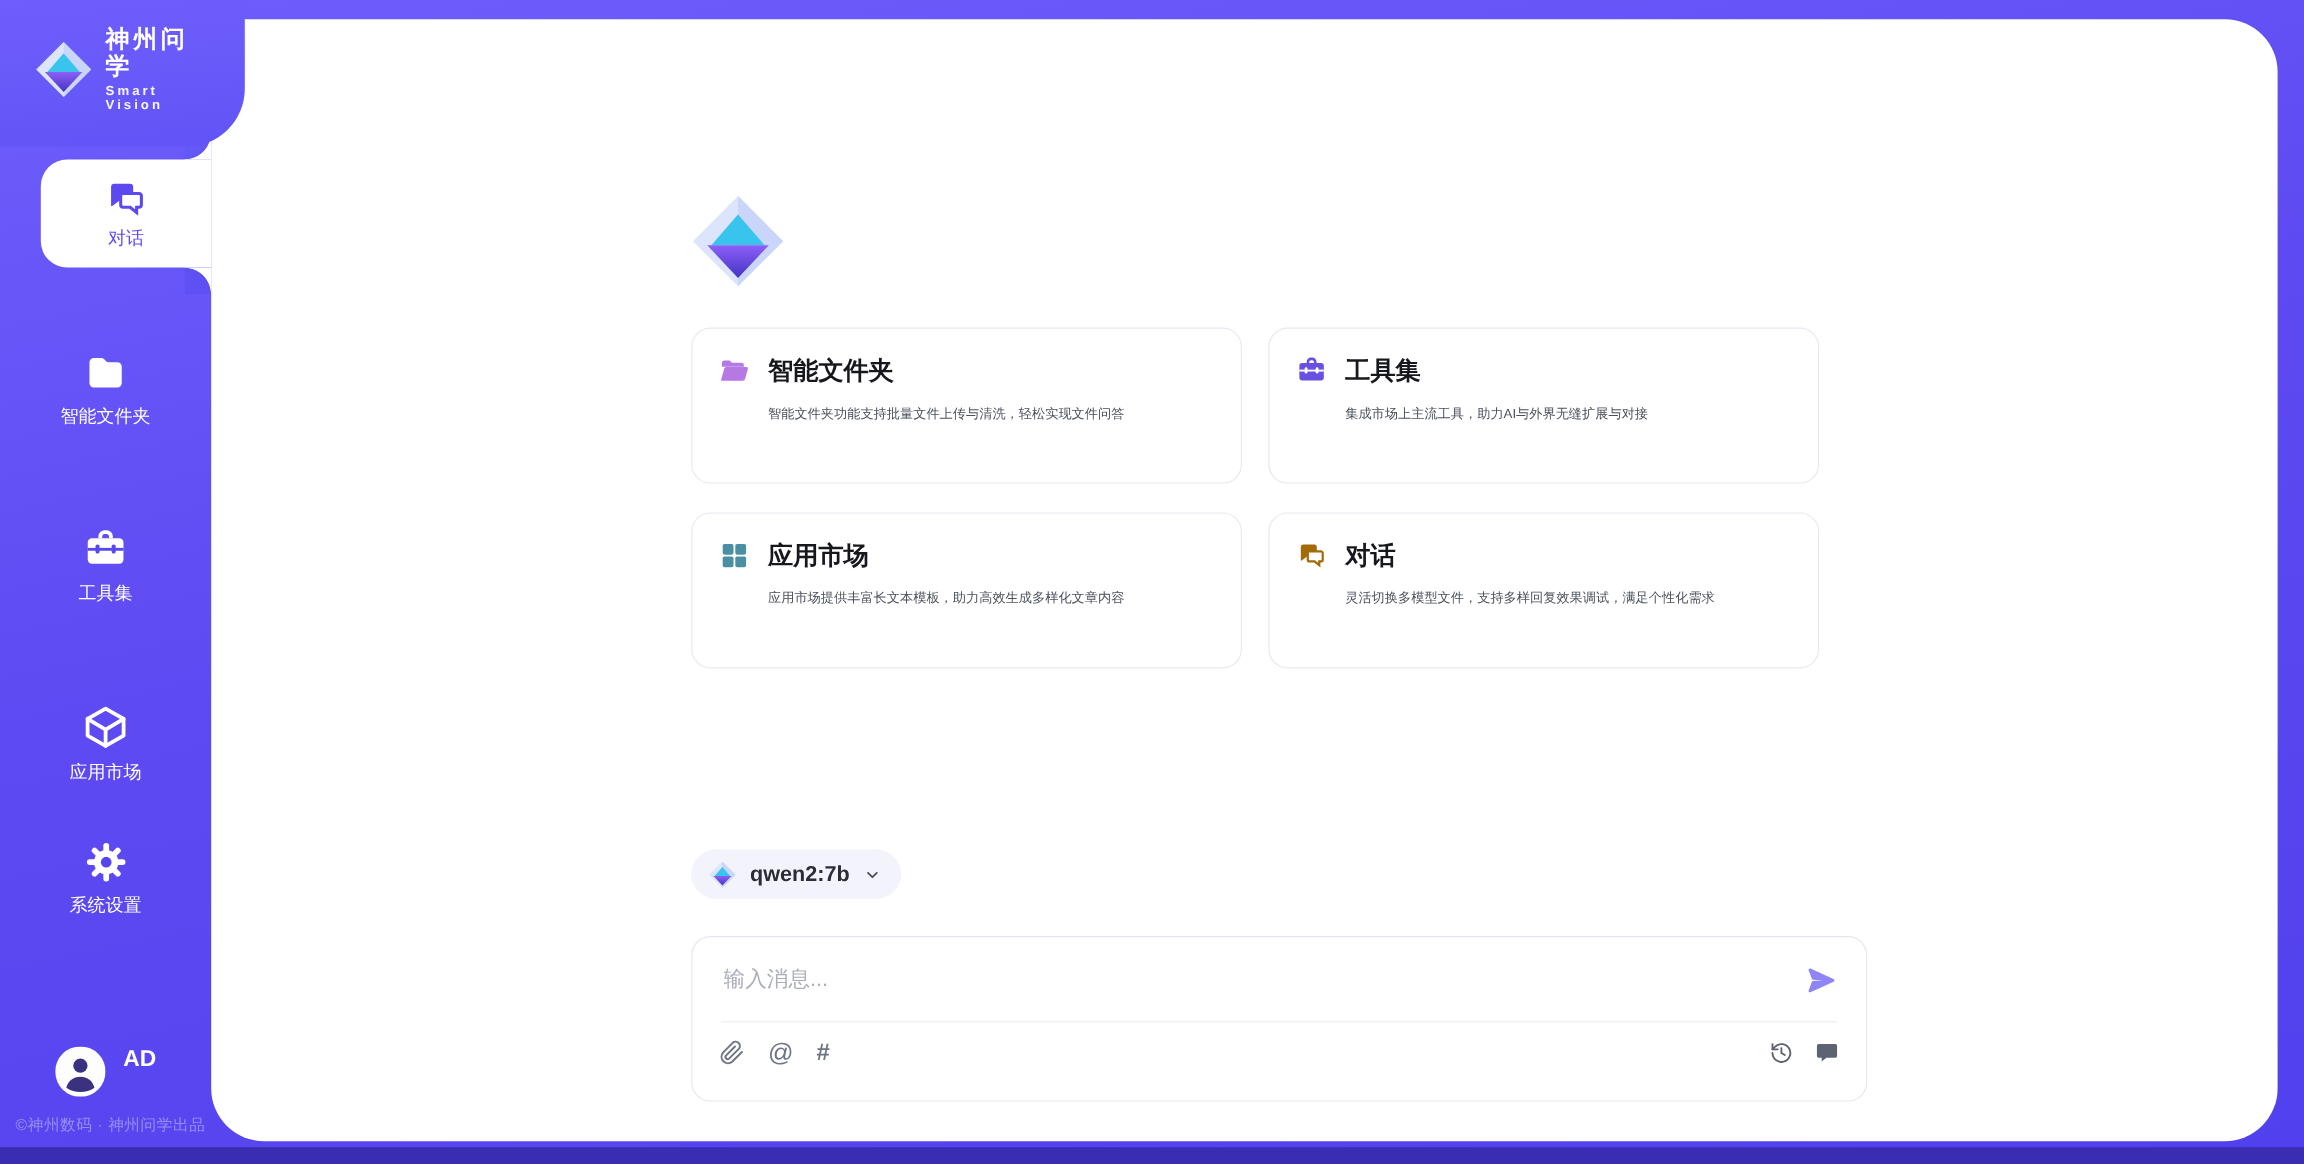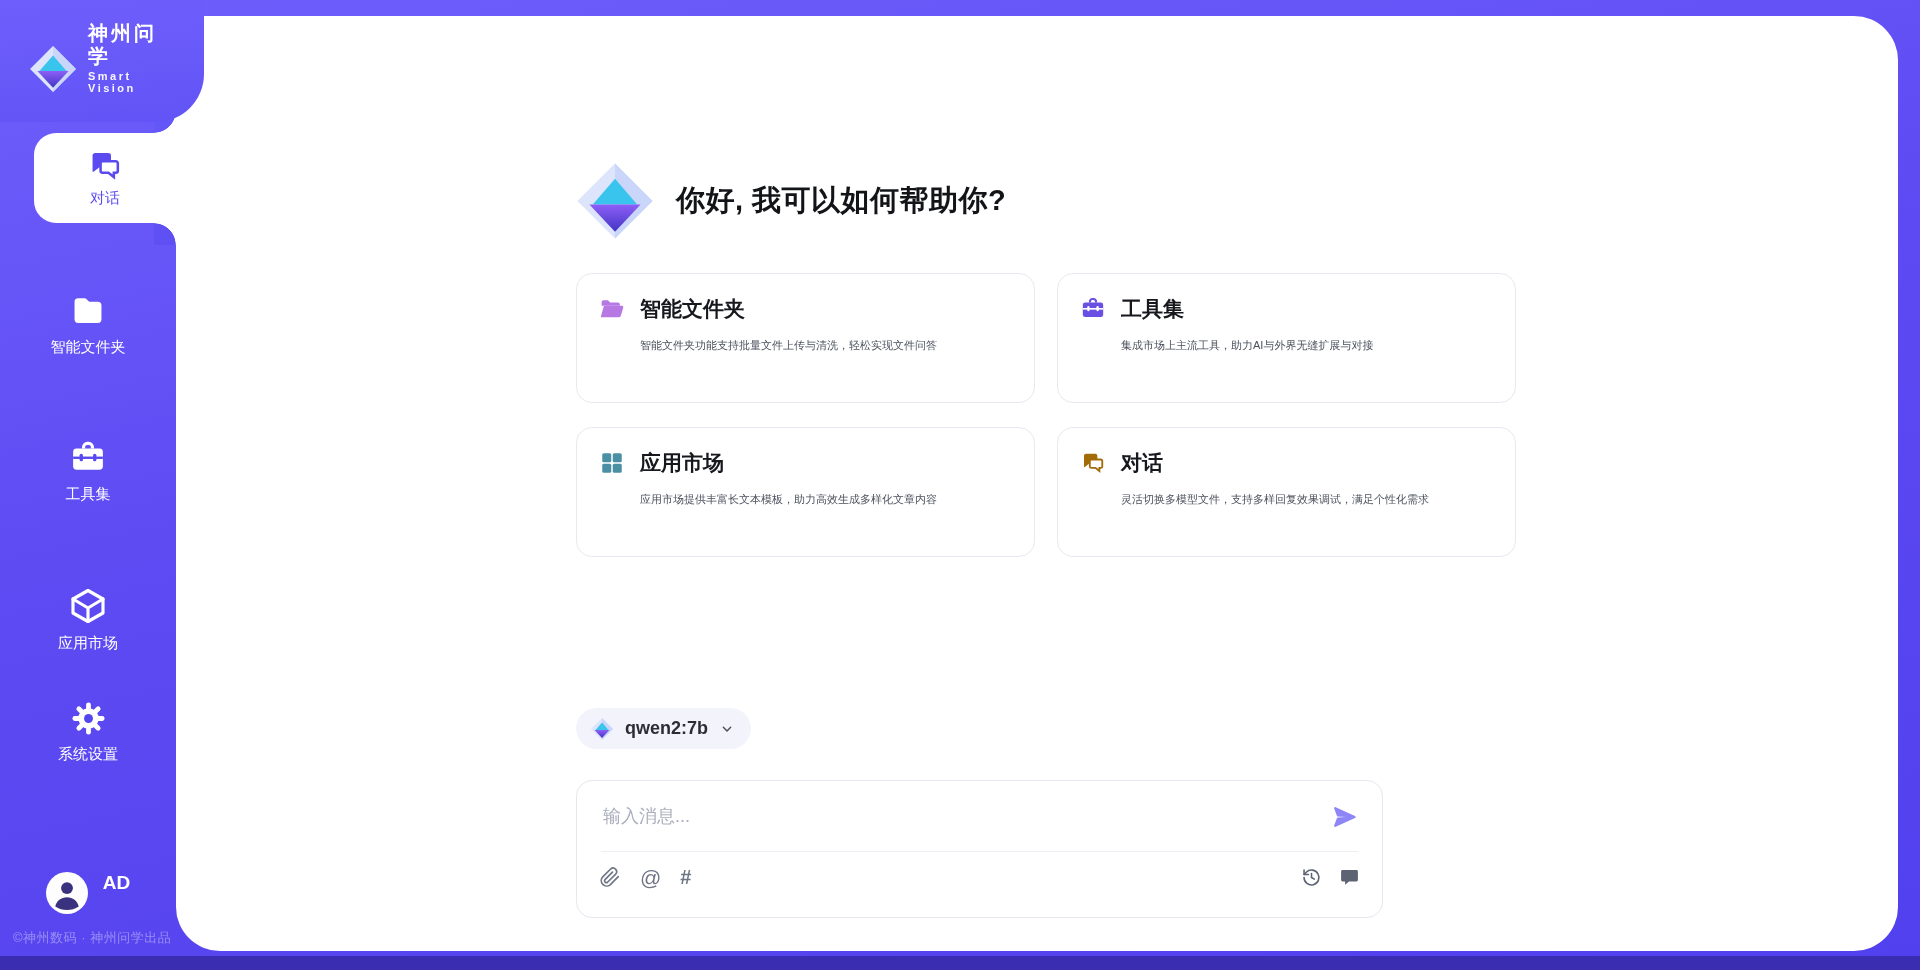--- a/index.html
+++ b/index.html
@@ -5,21 +5,21 @@
   * { box-sizing: border-box; }
   body { margin:0; font-family:"Liberation Sans","DejaVu Sans",sans-serif; }
   .stage { position:relative; width:1920px; height:970px; overflow:hidden;
            background:linear-gradient(168deg,#6e5ffc 0%,#5d4af2 45%,#5140ee 100%); }
   .bottom-strip { position:absolute; left:0; right:0; bottom:0; height:14px; background:#3b2db1; z-index:1; }
   .panel { position:absolute; left:176px; top:16px; right:22px; bottom:19px; background:#fff;
            border-radius:14px 44px 44px 44px; z-index:2; }
   .blob { position:absolute; left:0; top:0; width:204px; height:122px;
           background:linear-gradient(175deg,#6e5ffc,#6253f6); border-bottom-right-radius:48px; z-index:3; }
   .sidebar { position:absolute; left:0; top:0; width:176px; height:100%; z-index:5; }
-  .brand { position:absolute; left:28px; top:22px; display:flex; align-items:flex-end; gap:10px; }
+  .brand { position:absolute; left:28px; top:22px; display:flex; align-items:center; gap:10px; }
   .brand-name { font-size:20px; font-weight:700; color:#fff; letter-spacing:3px; line-height:1.15; }
   .brand-sub { font-size:11px; font-weight:600; color:rgba(255,255,255,.95); letter-spacing:2.5px; margin-top:2px; }
   .tab-active { position:absolute; left:34px; top:133px; width:142px; height:90px; background:#fff;
                 border-radius:22px 0 0 22px; display:flex; flex-direction:column; align-items:center;
                 justify-content:center; gap:5px; transform:translateX(0); cursor:pointer; }
   .tab-active .nav-label { color:#5b4af0; }
   .fillet-top { position:absolute; left:154px; top:111px; width:22px; height:22px;
                 background:radial-gradient(circle 22px at 0 0,#6457f7 0,#6457f7 21.4px,#fff 22px); }
   .fillet-bottom { position:absolute; left:154px; top:223px; width:22px; height:22px;
                 background:radial-gradient(circle 22px at 0 100%,#5f50f3 0,#5f50f3 21.4px,#fff 22px); }
@@ -39,21 +39,21 @@
            grid-template-columns:1fr 1fr; column-gap:22px; row-gap:24px; z-index:6; }
   .card { background:#fff; border:1px solid #e8e9f0; border-radius:16px; padding:21px 24px 19px 22px;
           min-height:130px; cursor:pointer; }
   .card-head { display:flex; align-items:center; gap:15px; }
   .card-ic { display:flex; width:26px; height:26px; }
   .card-title { font-size:21px; font-weight:700; color:#17181d; }
   .card-desc { margin:9px 0 0 41px; font-size:11px; line-height:26px; color:#4b515c; }
   .pill { position:absolute; left:576px; top:708px; height:41px; border-radius:21px; background:#f3f4fb;
           display:flex; align-items:center; gap:11px; padding:0 16px 0 14px; z-index:6; cursor:pointer;font-weight:bold; }
   .pill-label { font-size:18px; color:#2b2d34; }
-  .composer { position:absolute; left:576px; top:780px; width:807px; height:138px; background:#fff;
+  .composer { position:absolute; left:576px; top:780px; width:980px; height:138px; background:#fff;
               border:1.5px solid #e6e8f1; border-radius:16px; z-index:6; }
   .msg-row { position:relative; padding:24px 64px 0 24px; }
   .msg-input { width:100%; border:none; outline:none; font-size:18px; color:#23252c; background:transparent; }
   .msg-input::placeholder { color:#abaebc; }
   .send-btn { position:absolute; right:24px; top:23px; width:26px; height:26px; color:#8e85f6; cursor:pointer; }
   .comp-divider { margin:23px 24px 0; border-top:1px solid #ededf3; }
   .tool-row { display:flex; justify-content:space-between; align-items:center; padding:14px 22px 0; }
   .tool-left { display:flex; align-items:center; gap:19px; color:#6e7585; }
   .tool-right { display:flex; align-items:center; gap:17px; color:#5d6373; }
   .glyph-at { font-size:21px; line-height:1; cursor:pointer; }
@@ -173,21 +173,20 @@
           <stop offset="0" stop-color="#8d5ff7"></stop>
               <stop offset="1" stop-color="#4334c4"></stop>
         </linearGradient>
           </defs>
         <polygon points="24,2 46,24 24,46 2,24" fill="#dce5fb"></polygon>
         <polygon points="24,2 46,24 24,46" fill="#c9d6f9"></polygon>
         <polygon points="24,11 37,26 11,26" fill="#38c4ec"></polygon>
         <polygon points="9,26 39,26 24,42" fill="url(#pg2)"></polygon>
       </svg>
     </span>
-    <span class="greet-text">你好, 我可以如何帮助你?</span>
   </div>
 
   <div class="cards">
     <div class="card">
       <div class="card-head">
         <span class="card-ic" style="color: rgb(182, 120, 227);">
           <svg width="26" height="26" viewBox="0 0 24 24" fill="currentColor">
             <path d="M2.4 5.9A1.9 1.9 0 0 1 4.3 4h4l1.9 1.9h7.3a1.8 1.8 0 0 1 1.8 1.8v1.2H2.4z"></path>
             <path d="M1.7 19.2 4.2 10.2a1.6 1.6 0 0 1 1.5-1.2h15.5a1.2 1.2 0 0 1 1.2 1.5l-2.2 7.8a1.9 1.9 0 0 1-1.8 1.4H2.5a.85.85 0 0 1-.8-1.1z"></path>
           </svg>

